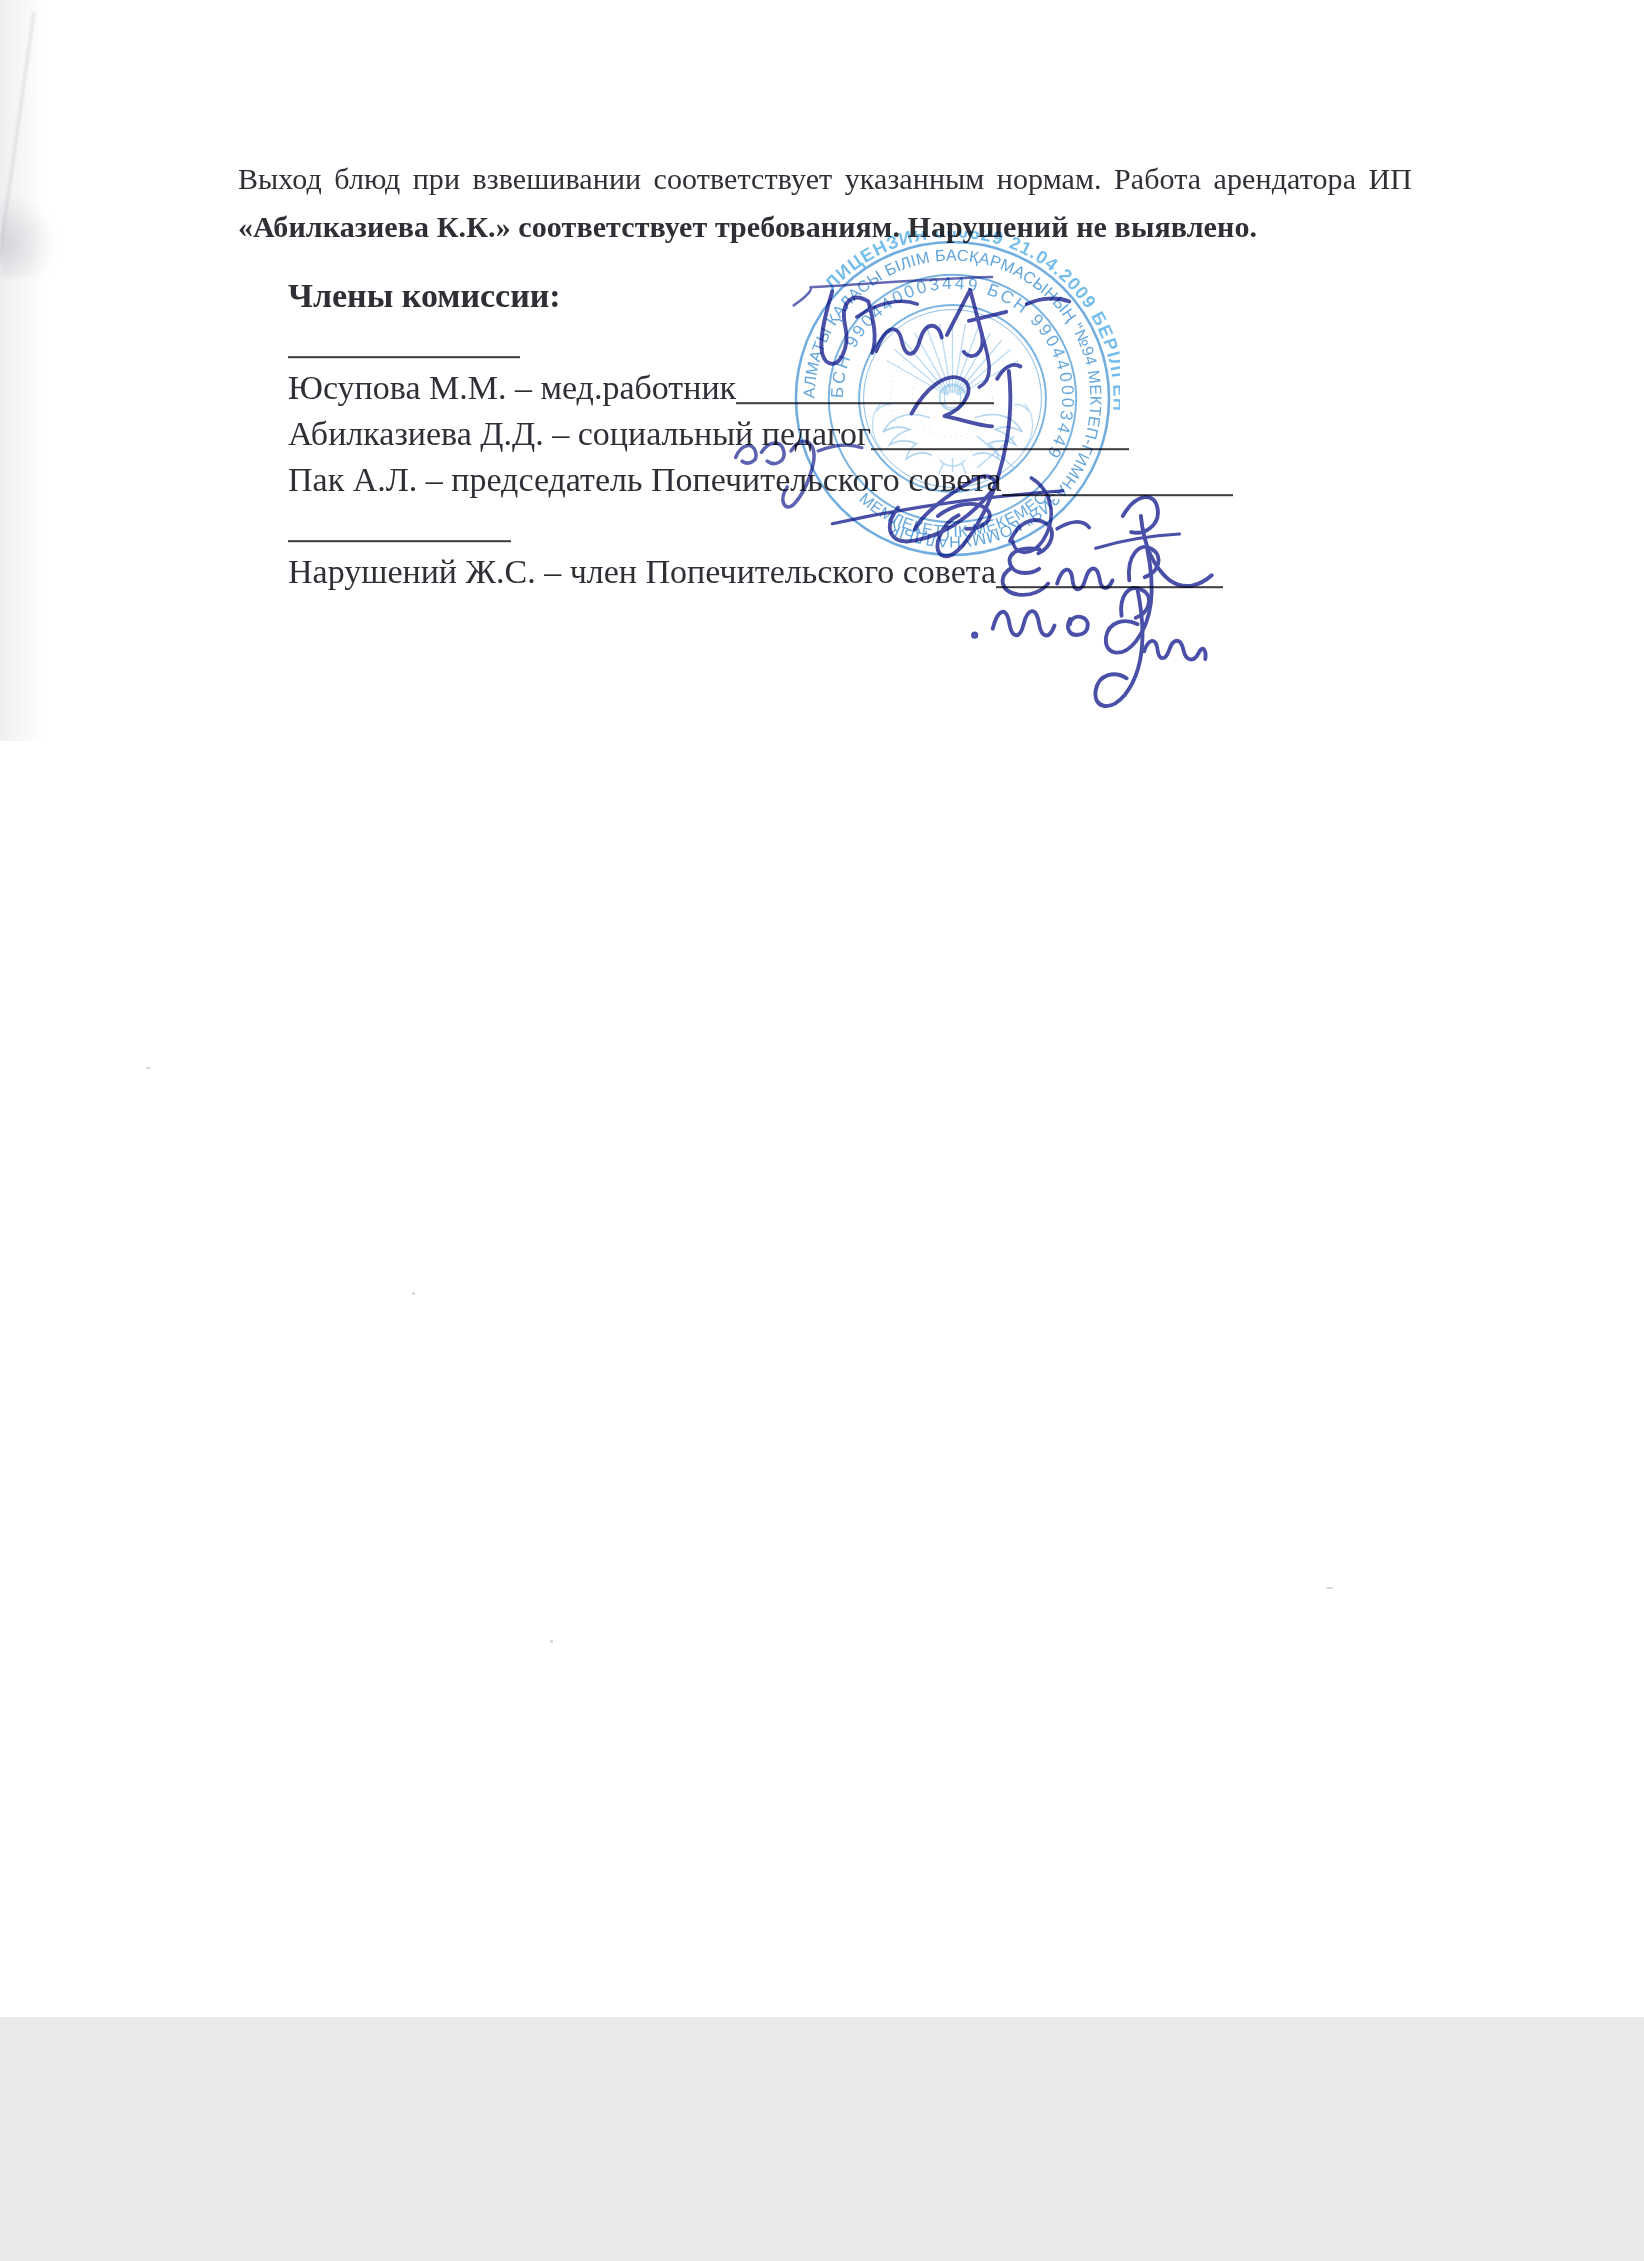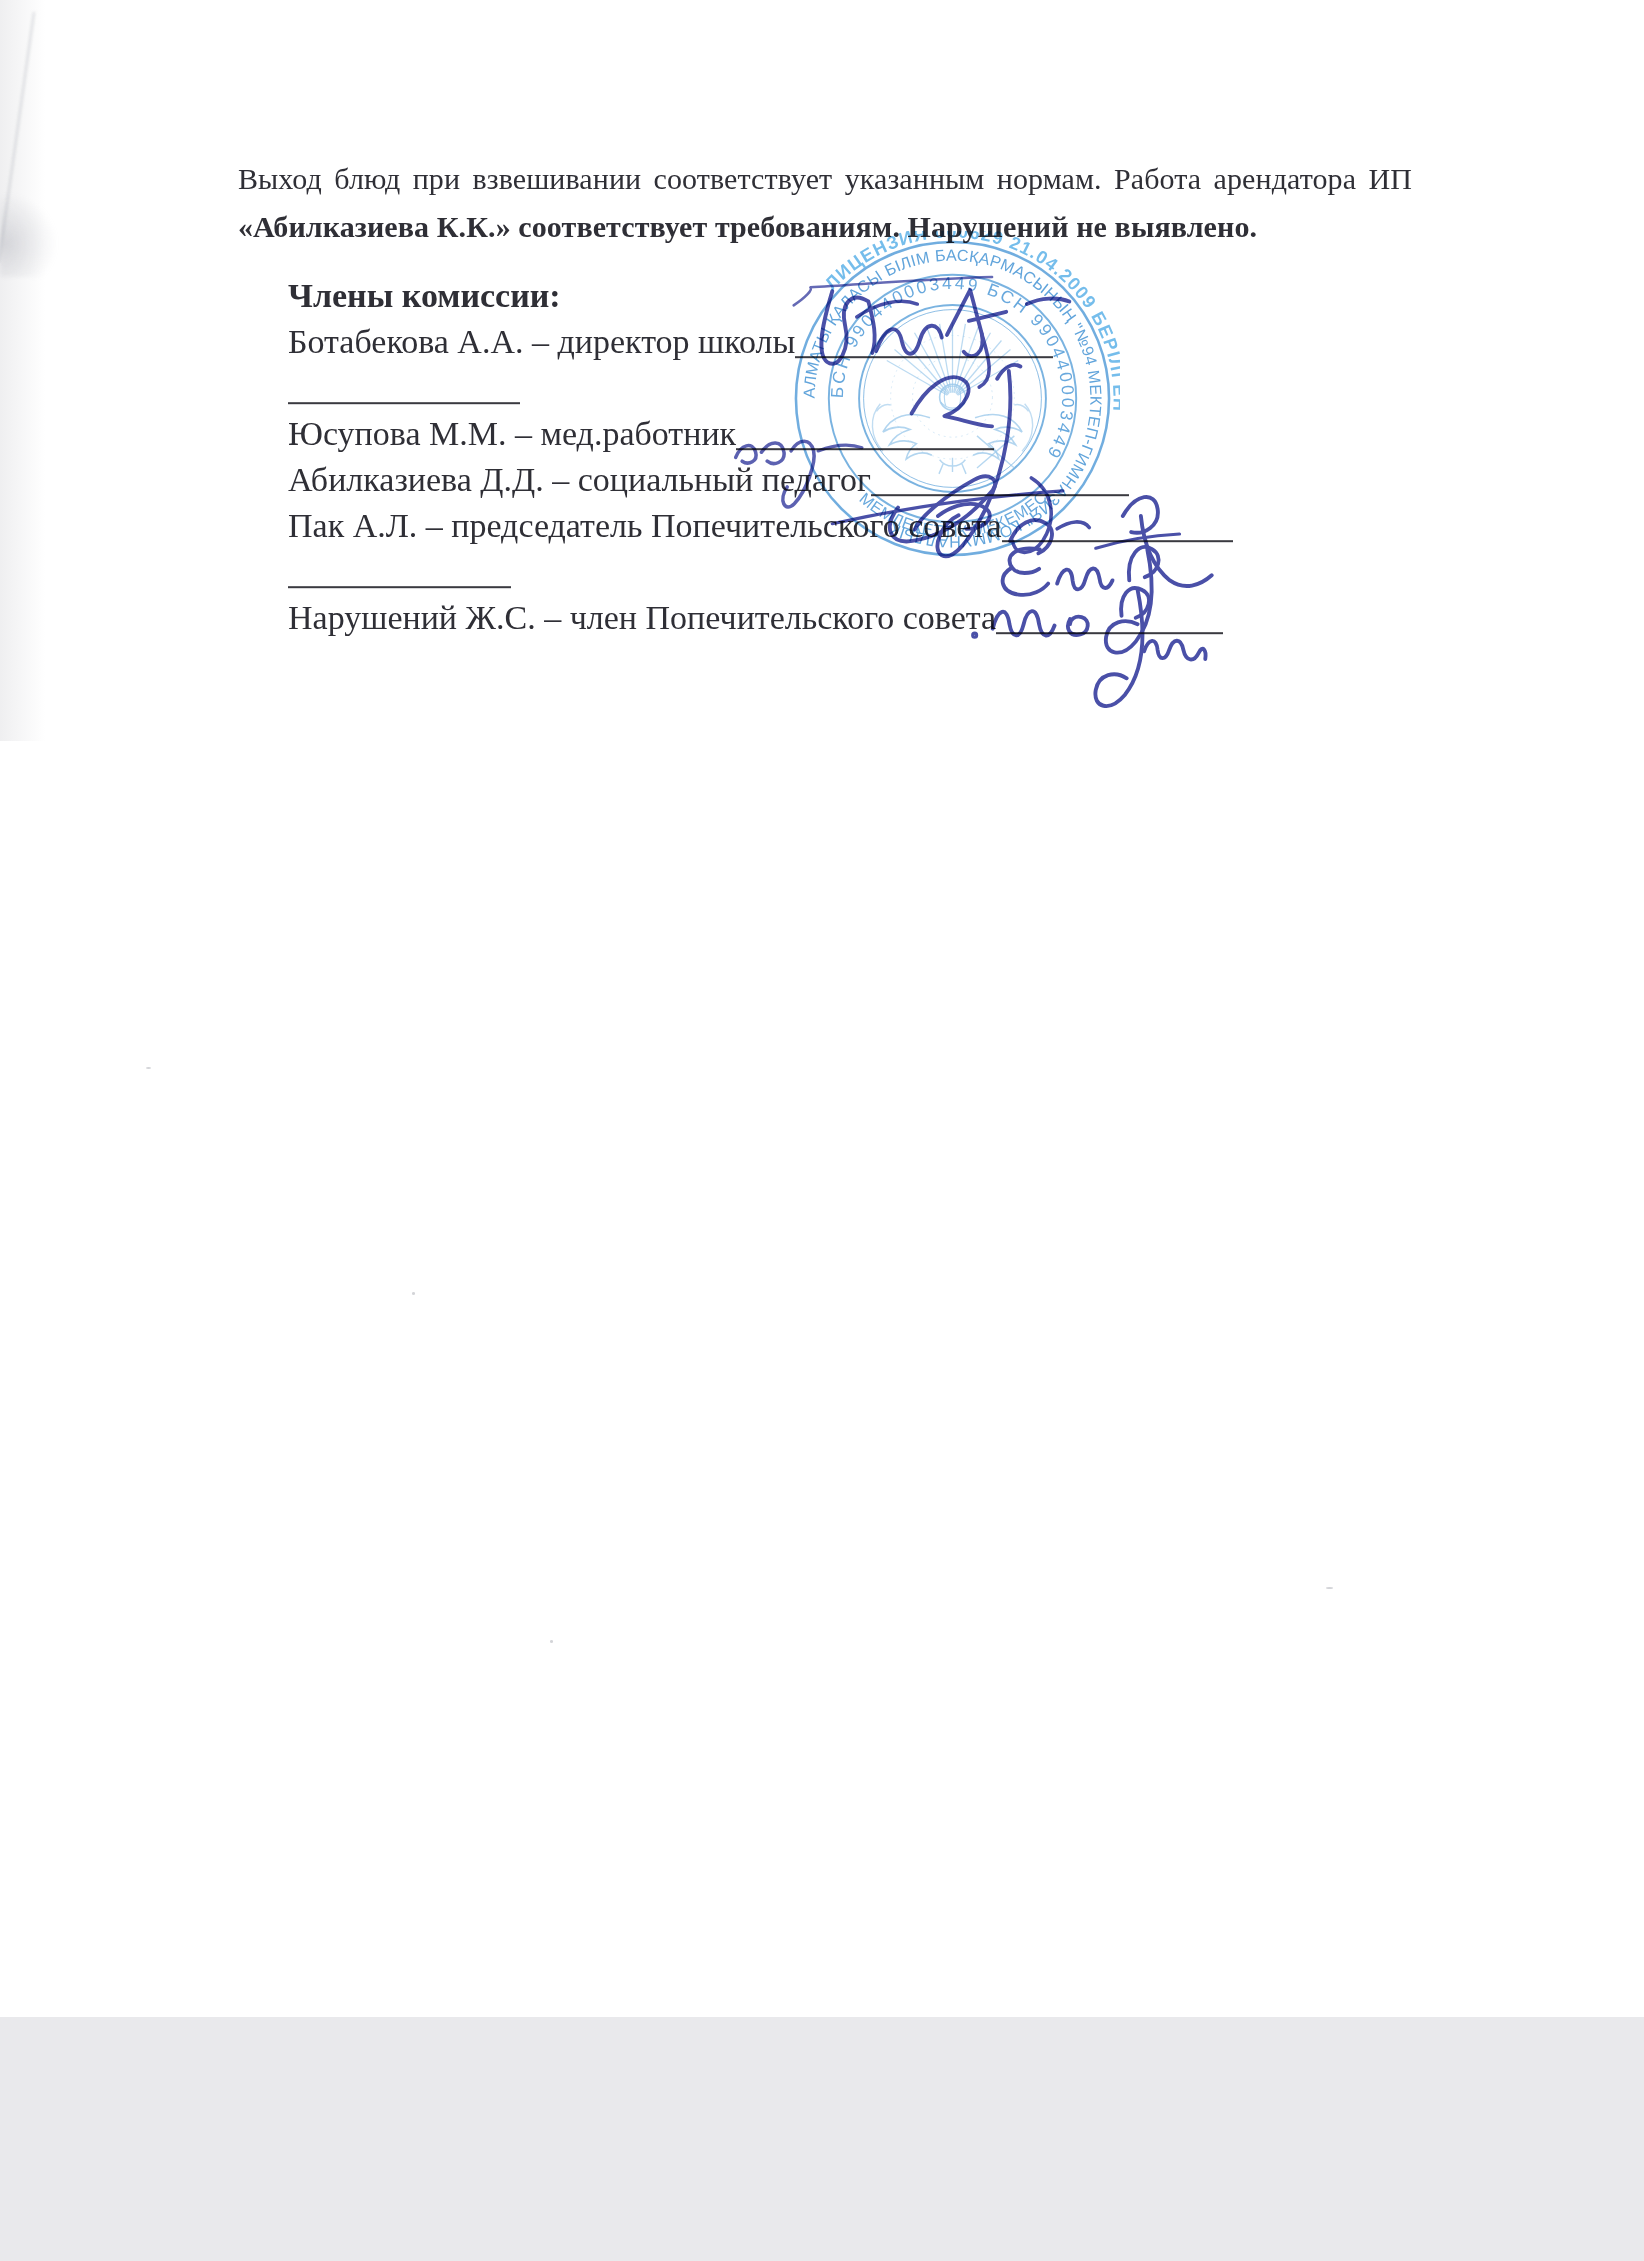--- a/index.html
+++ b/index.html
@@ -59,23 +59,20 @@
   <div class="speck" style="left:146px;top:1067px;width:5.2px;height:1.9px;"></div>
   <div class="speck" style="left:190px;top:2203px;width:2.6px;height:2.6px;"></div>
 
   <div class="paragraph">
     <div class="par-line1">Выход блюд при взвешивании соответствует указанным нормам. Работа арендатора ИП</div>
     <div class="par-line2">«Абилказиева К.К.» соответствует требованиям. Нарушений не выявлено.</div>
   </div>
 
   <div class="commission">
     <div class="commission-heading">Члены комиссии:</div>
-    <div class="member-row">
-      <span>Ботабекова А.А. – директор школы</span><span class="blank-line" style="width:258px"></span>
-    </div>
     <div class="member-row">
       <span class="blank-line" style="width:232px"></span>
     </div>
     <div class="member-row">
       <span>Юсупова М.М. – мед.работник</span><span class="blank-line" style="width:258px"></span>
     </div>
     <div class="member-row">
       <span>Абилказиева Д.Д. – социальный педагог</span><span class="blank-line" style="width:258px"></span>
     </div>
     <div class="member-row">

